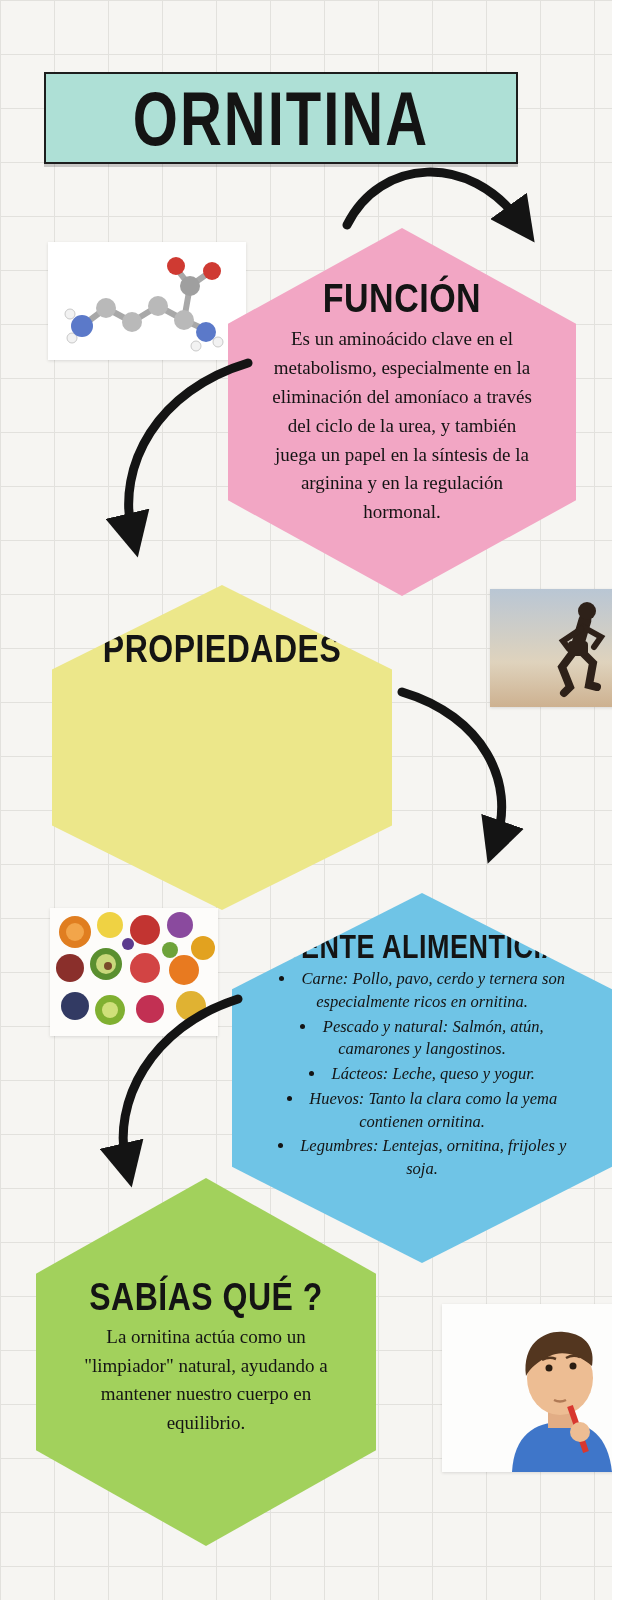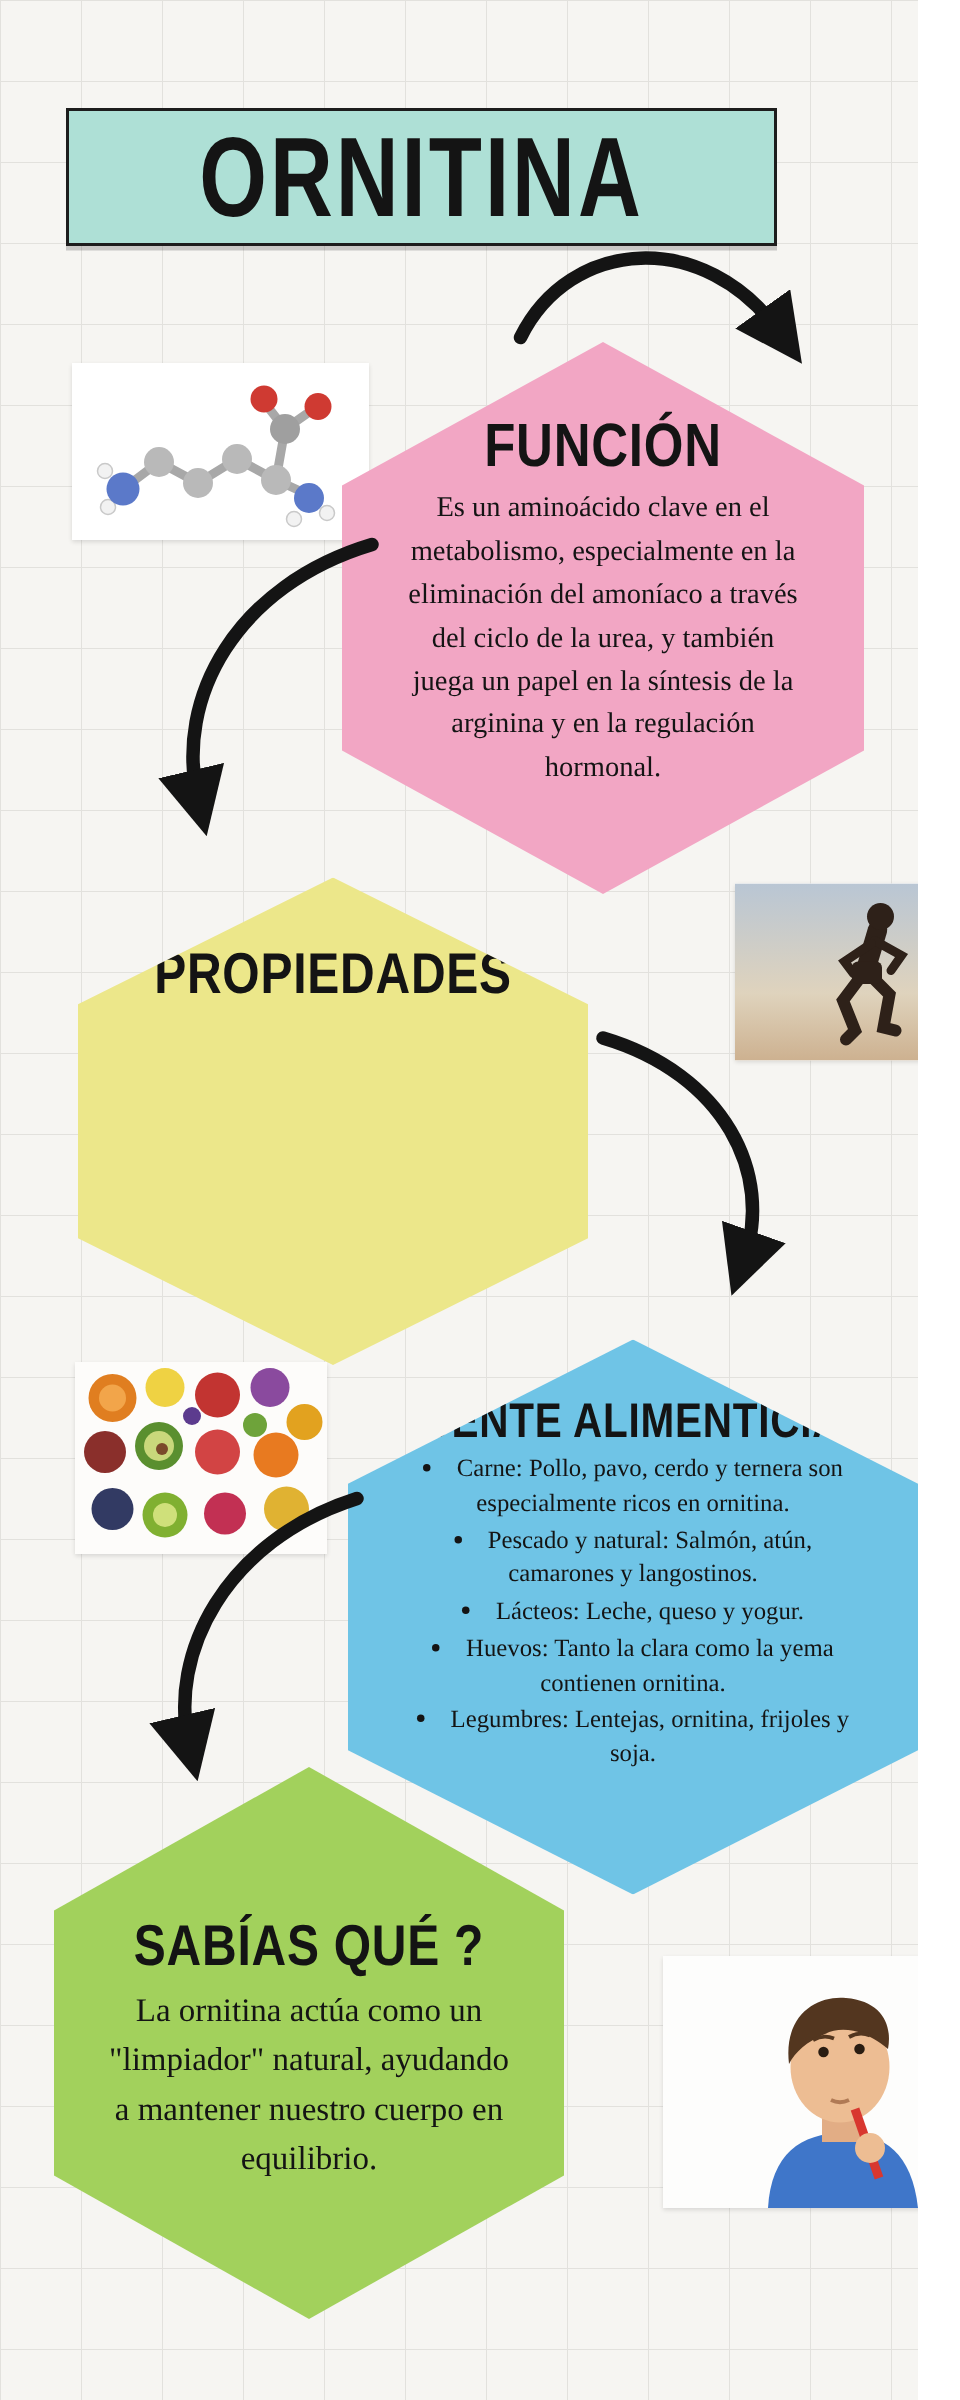--- a/index.html
+++ b/index.html
@@ -43,25 +43,25 @@
     text-align:left;margin:30px 0 0 62px;padding:0;
     font-size:19.5px;line-height:1.62;list-style:disc outside;
   }
 
   .hex-fuentes{left:232px;top:893px;width:380px;height:370px;background:#6fc4e6;}
   .hex-fuentes h2{padding-top:36px;font-size:27px;}
   .hex-fuentes ul{
     margin:8px 0 0;padding:0 36px;list-style:disc inside;
     font-size:16.5px;line-height:1.38;text-align:center;
   }
-  .hex-fuentes li{margin-bottom:2px;}
+  .hex-fuentes li{margin-bottom:2px;font-style:italic;}
 
   .hex-sabias{left:36px;top:1178px;width:340px;height:368px;background:#a2d15c;}
   .hex-sabias h2{padding-top:92px;font-size:32px;}
-  .hex-sabias p{margin:16px 0 0;padding:0 30px;font-size:22px;line-height:1.5;}
+  .hex-sabias p{margin:16px 0 0;padding:0 30px;font-size:19px;line-height:1.5;}
 
   
   .photo{position:absolute;background:#ffffff;box-shadow:0 1px 3px rgba(0,0,0,.12);}
   .photo svg{display:block;width:100%;height:100%;}
   .photo-molecule{left:8px;top:226px;width:198px;height:118px;}
   .photo-runner{left:450px;top:573px;width:172px;height:118px;}
   .photo-food{left:10px;top:892px;width:168px;height:128px;}
   .photo-child{left:402px;top:1288px;width:228px;height:168px;}
 
   

